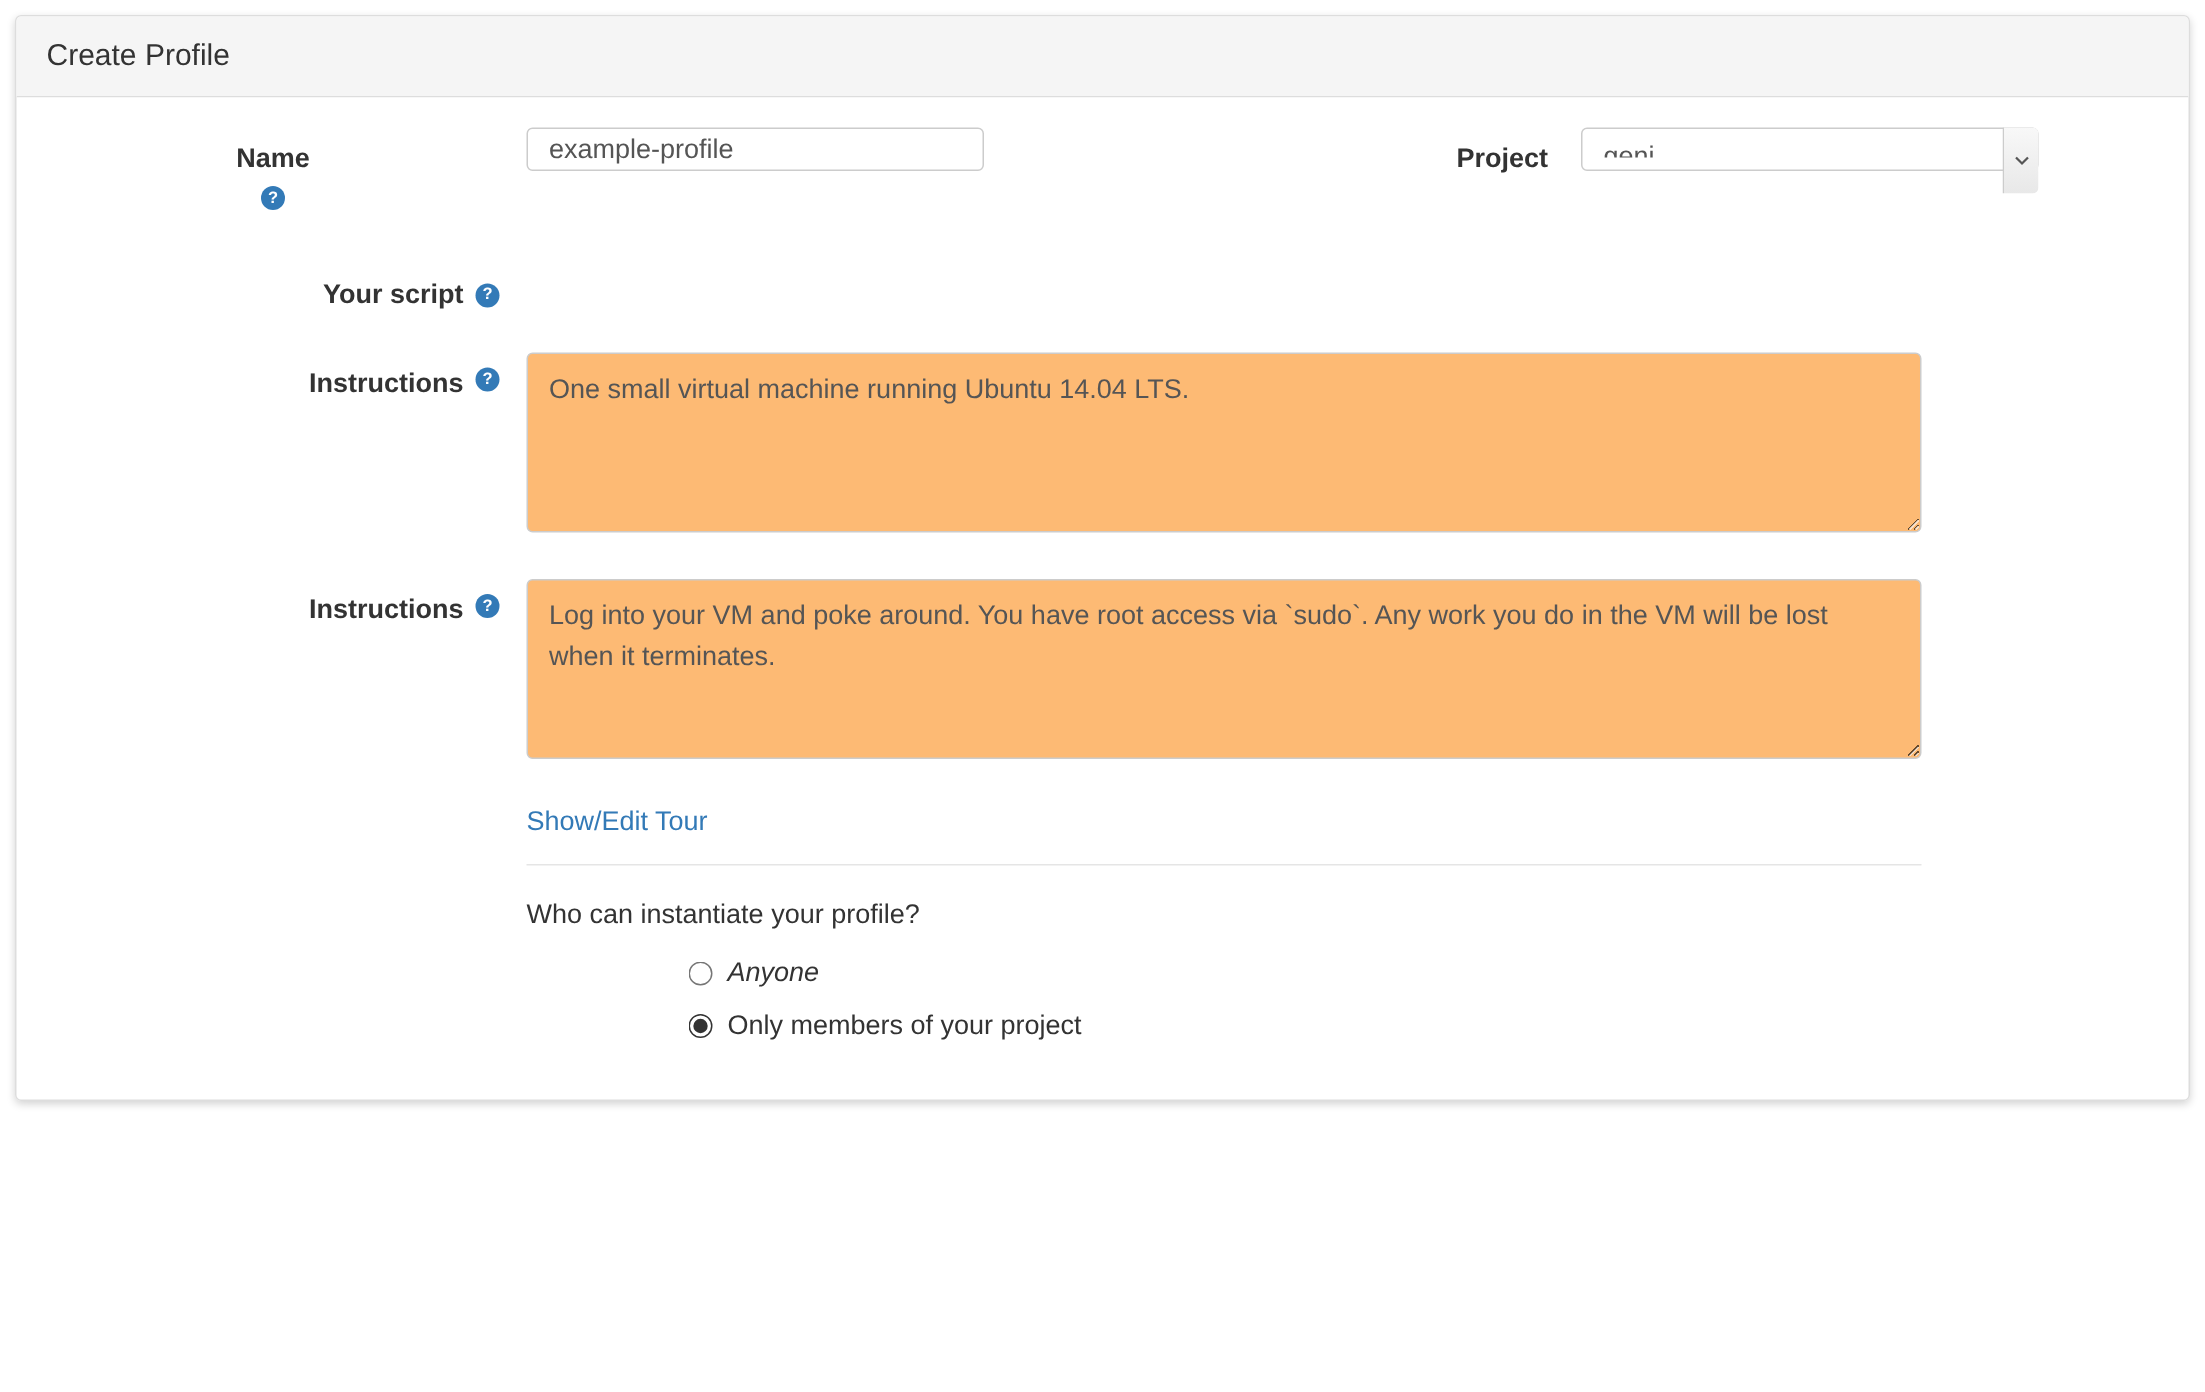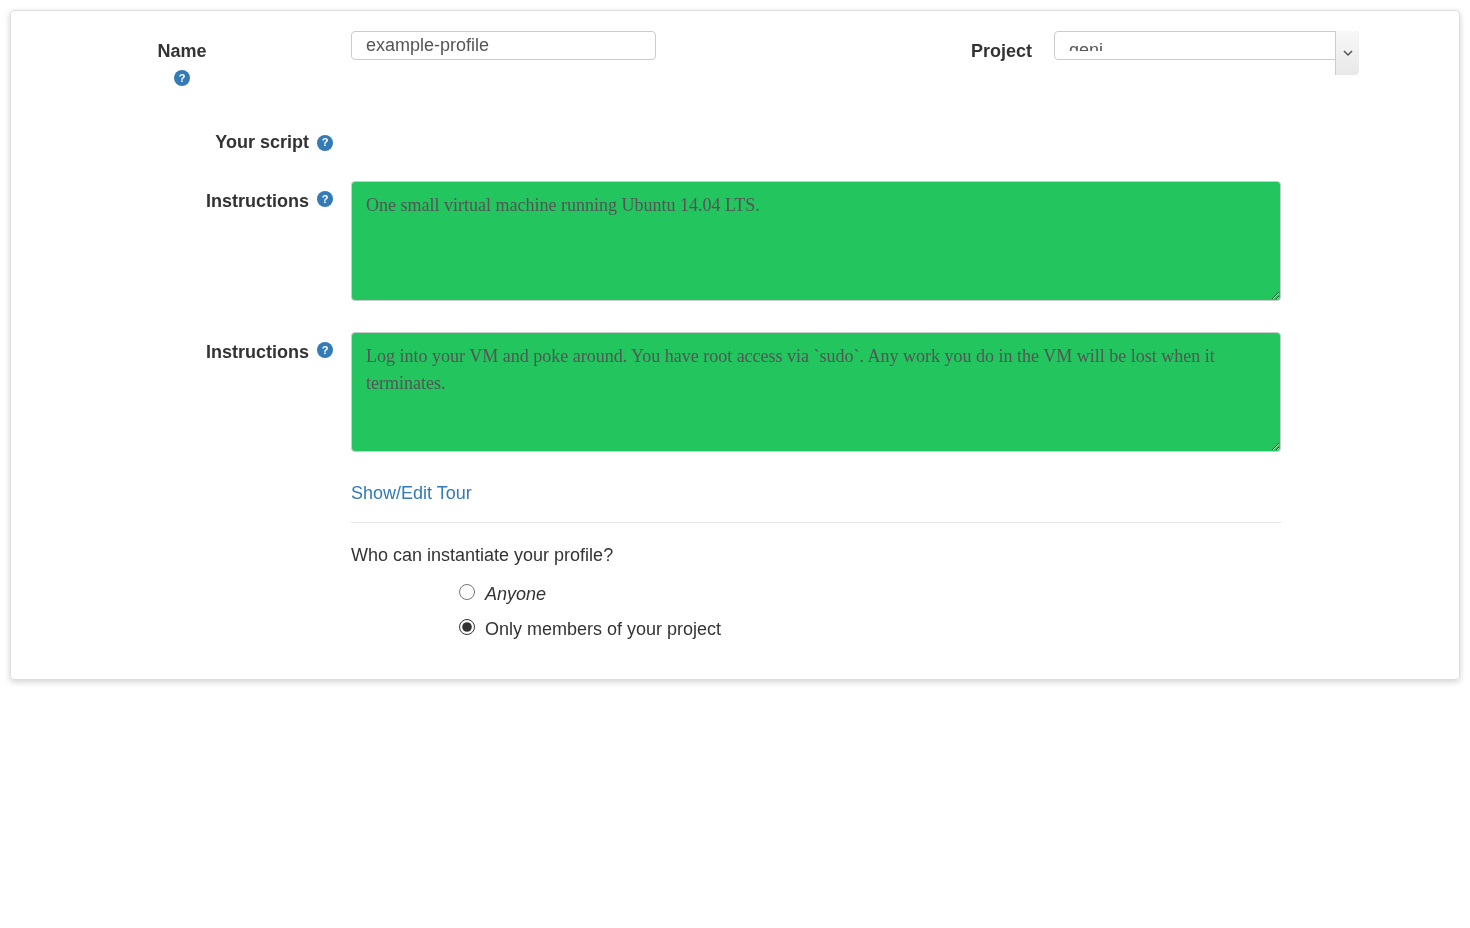--- a/index.html
+++ b/index.html
@@ -144,23 +144,23 @@
     .btn.small { font-size: 15px; padding: 6px 12px; }
     .textarea {
       width: 100%;
       max-width: 930px;
       min-height: 120px;
       padding: 10px 14px;
       font-size: 18px;
       color: #555;
       border: 1px solid #ccc;
       border-radius: 4px;
-      background: #22c55e;
+      background: #fdba74;
       resize: both;
-      font-family: Liberation Serif, serif;
+      font-family: Liberation Sans, sans-serif;
       line-height: 1.5;
     }
     .link {
       color: #337ab7;
       font-size: 18px;
       text-decoration: none;
       cursor: pointer;
       display: inline-block;
     }
     .tour-section {
@@ -169,20 +169,21 @@
       margin-bottom: 22px;
       max-width: 930px;
     }
     .who-question {
       font-size: 18px;
       color: #333;
       margin-bottom: 18px;
     }
     .radio-row {
       display: flex;
+      align-items: center;
       gap: 10px;
       margin-left: 108px;
       margin-bottom: 14px;
       font-size: 18px;
     }
     .radio-row em { font-style: italic; color:#333; }
     .radio-row input[type="radio"] {
       width: 16px;
       height: 16px;
       accent-color: #333;
@@ -191,20 +192,21 @@
     .footer-row {
       display: flex;
       justify-content: flex-end;
       margin-top: 30px;
     }
   </style>
 </head>
 <body>
 
 <div class="panel">
+  <div class="panel-heading">Create Profile</div>
   <div class="panel-body">
 
     <div class="top-row">
       <div class="name-block">
         <div class="label-col">
           <span>Name</span>
           <span class="help-icon">?</span>
         </div>
         <input type="text" class="text-input" value="example-profile" style="">
       </div>

